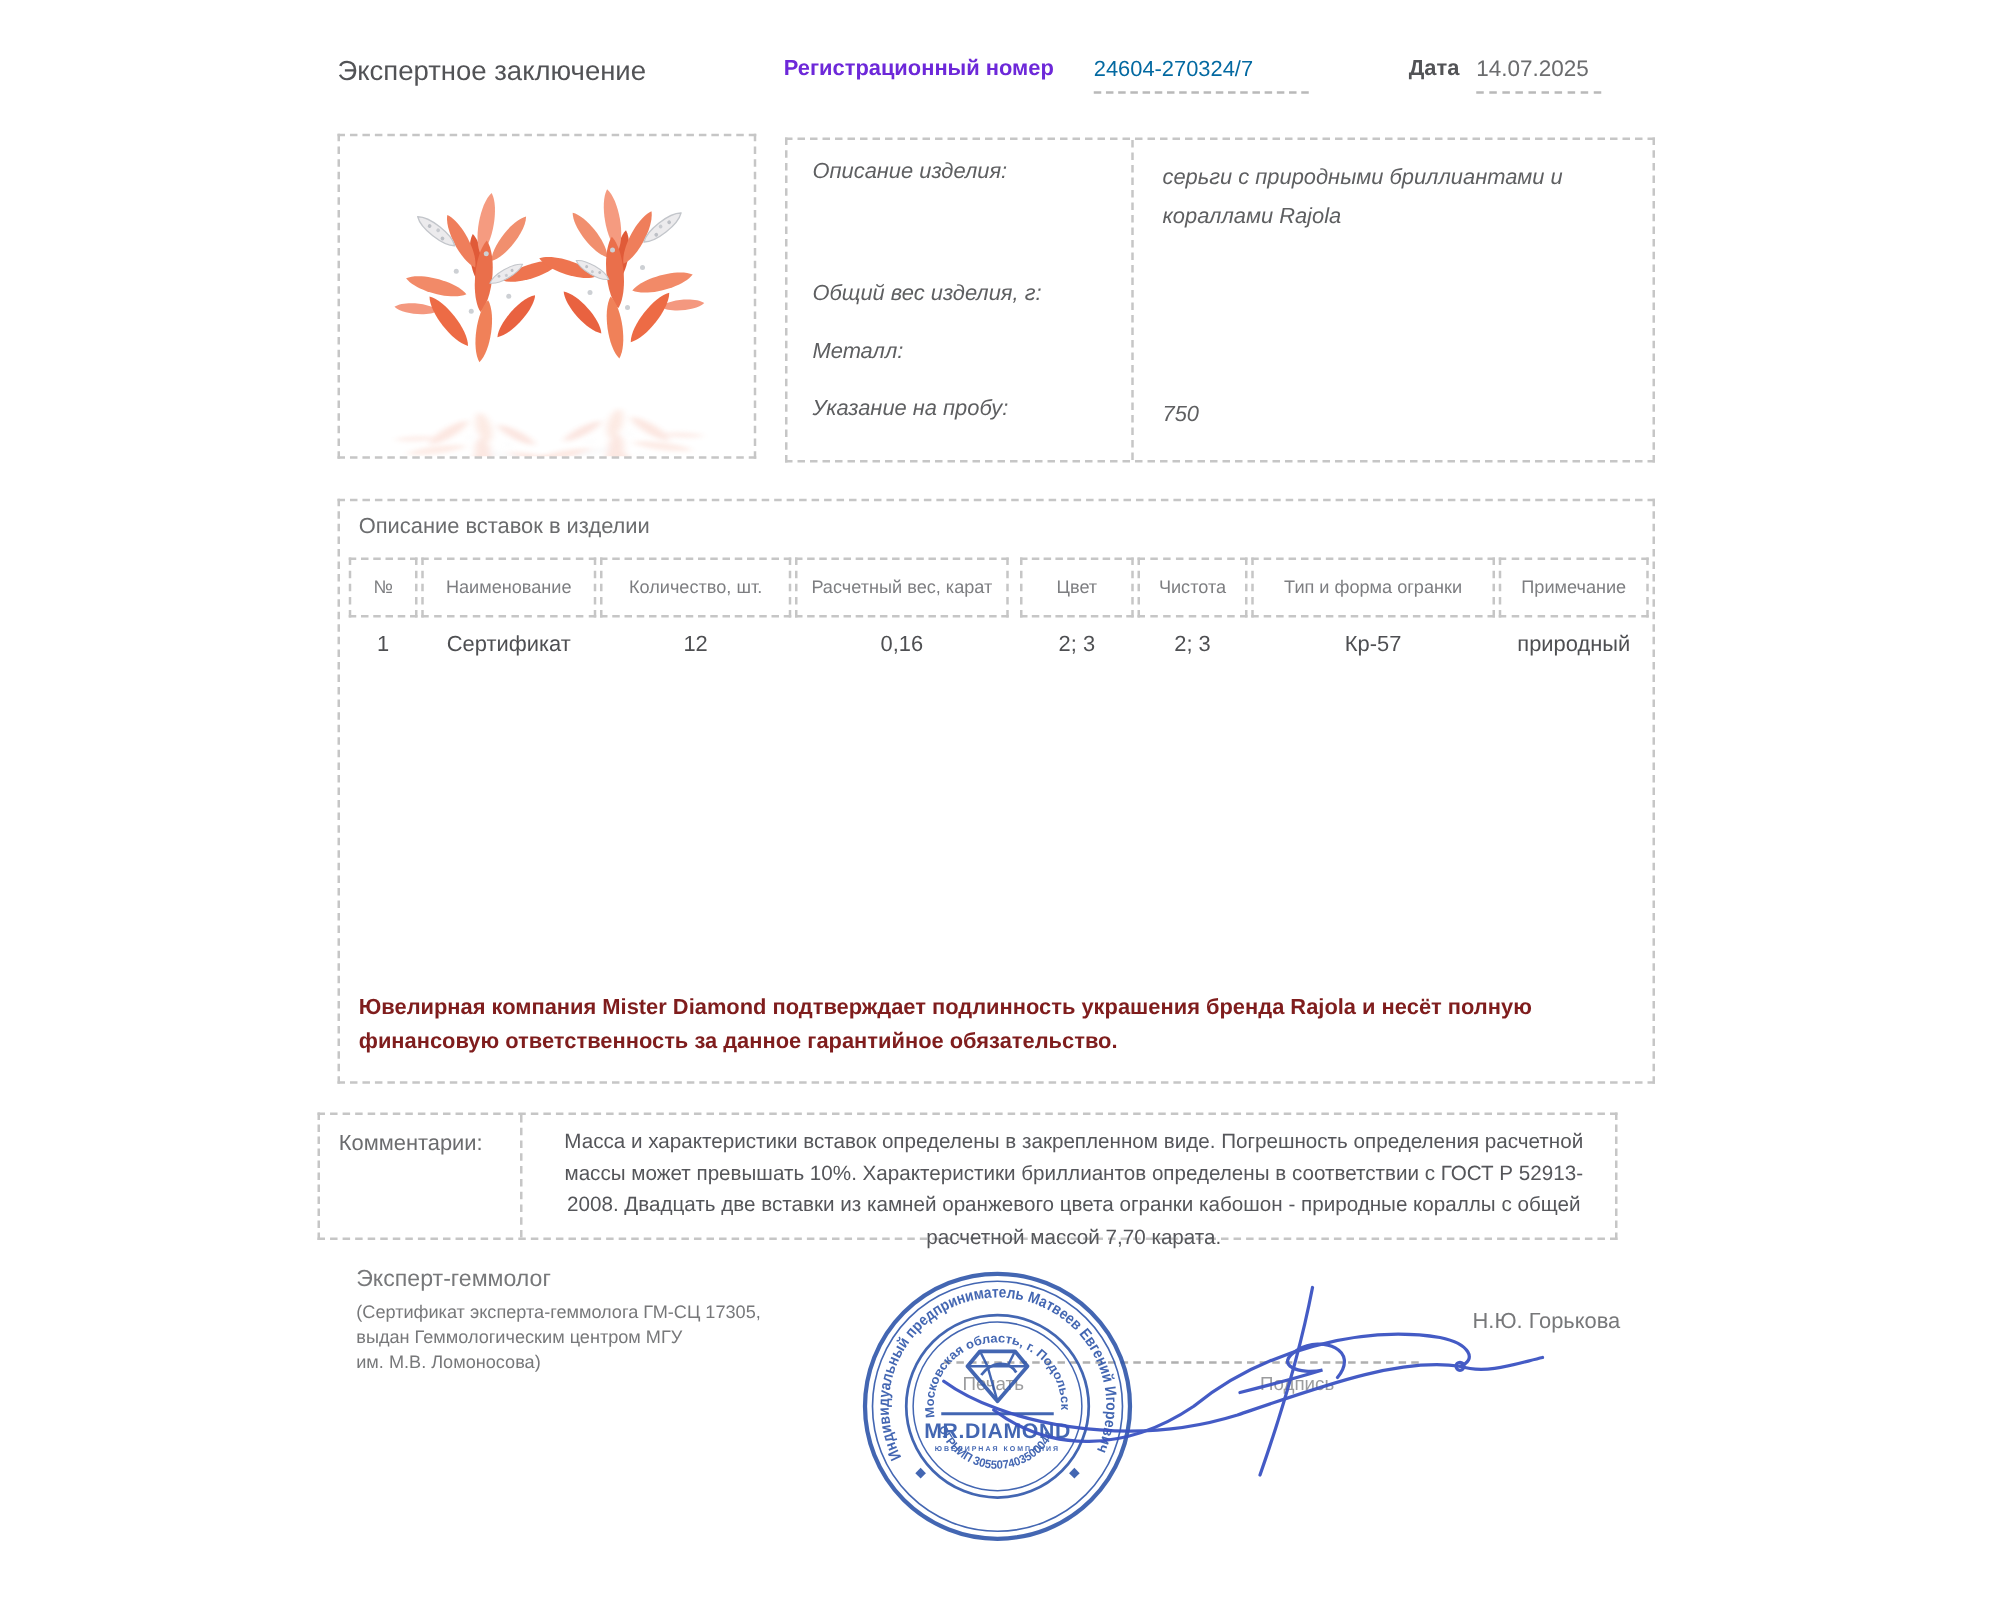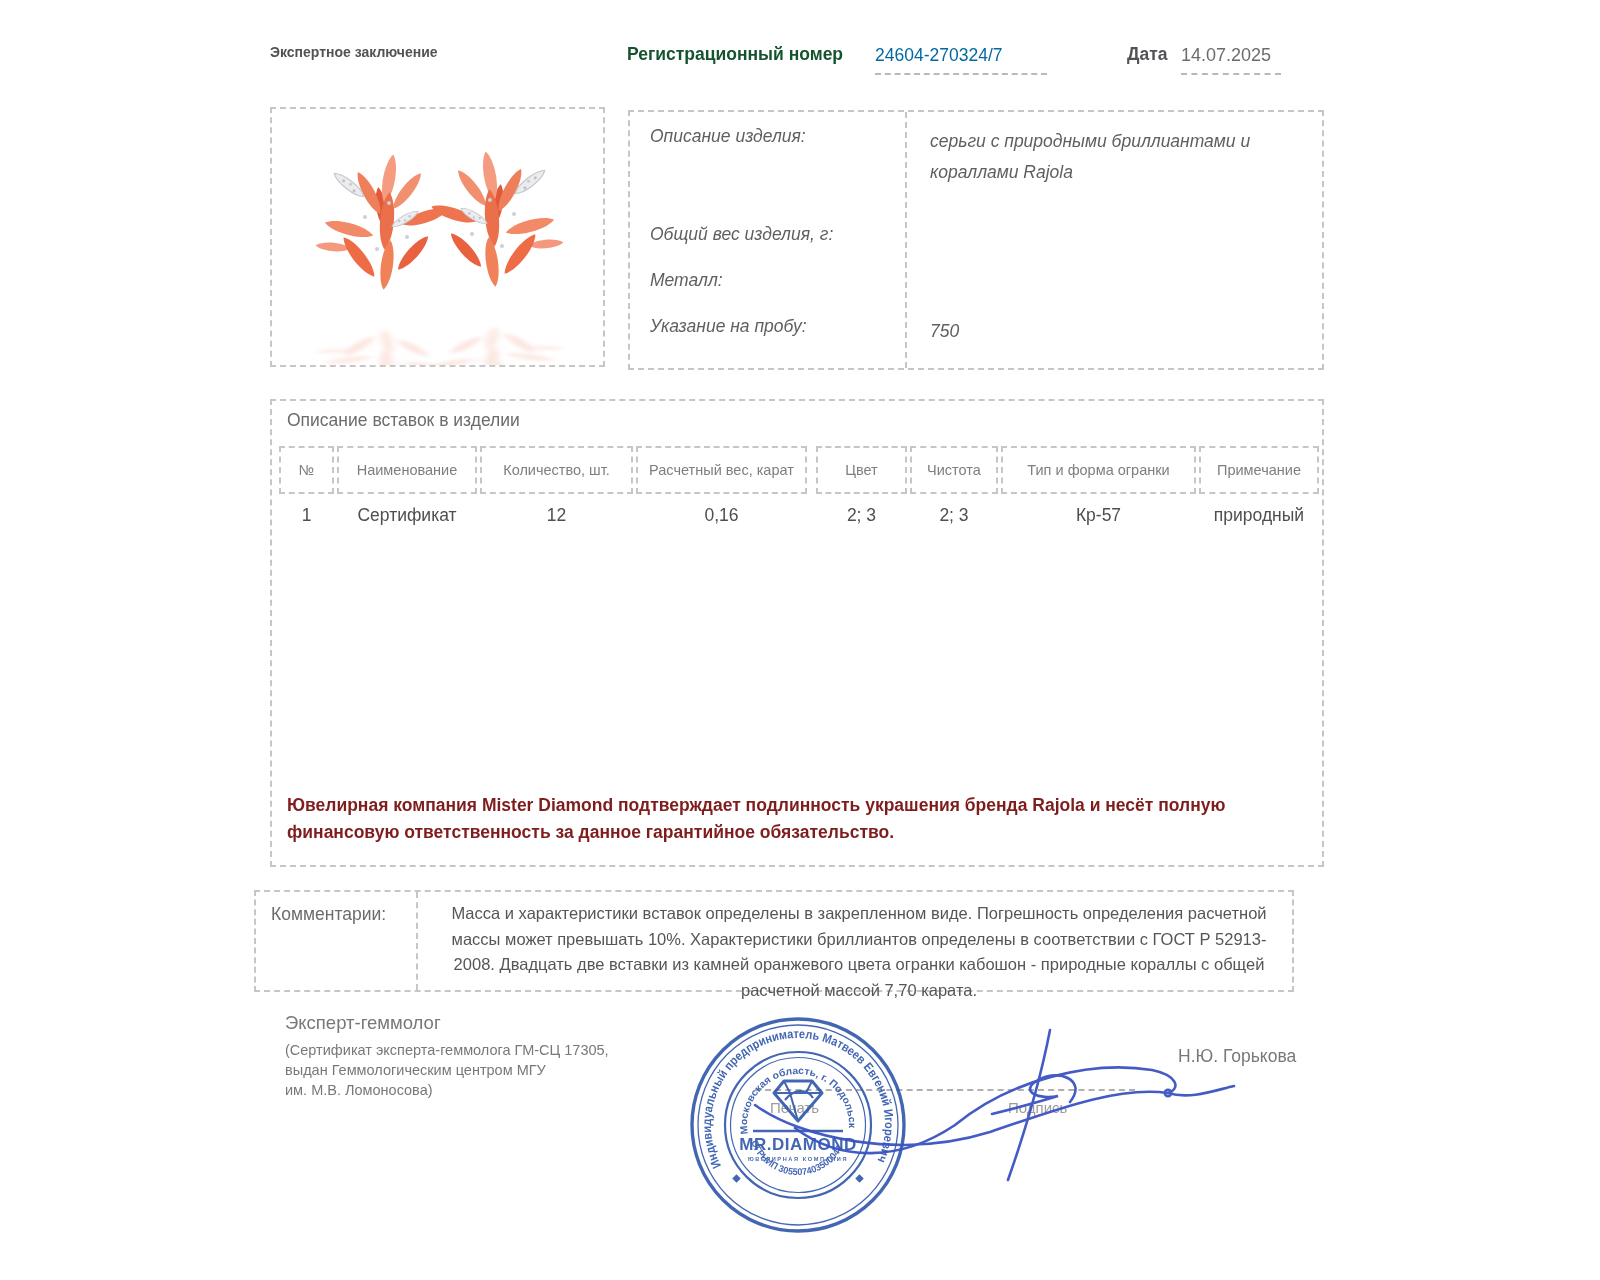--- a/index.html
+++ b/index.html
@@ -1,21 +1,21 @@
 <!DOCTYPE html>
 <html><head>
 <meta charset="utf-8">
 <style>
   html,body{margin:0;padding:0;background:#ffffff;}
   .page{position:relative;width:1600px;height:1280px;background:#fff;
         font-family:"Liberation Sans",sans-serif;color:#58595b;overflow:hidden;}
   .abs{position:absolute;}
   
-  .hdr-title{left:270px;top:44px;font-size:14px;font-weight:bold;color:#525356;}
-  .hdr-reg-label{left:627px;top:44px;font-size:17.5px;font-weight:bold;color:#14532d;}
+  .hdr-title{left:270px;top:44px;font-size:22px;font-weight:normal;color:#525356;}
+  .hdr-reg-label{left:627px;top:44px;font-size:17.5px;font-weight:bold;color:#6d28d9;}
   .hdr-reg-value{left:875px;top:45px;width:172px;font-size:17.5px;color:#0369a1;
                  border-bottom:2px dashed #b9b9b9;padding-bottom:7px;}
   .hdr-date-label{left:1127px;top:44px;font-size:17.5px;font-weight:bold;color:#525356;}
   .hdr-date-value{left:1181px;top:45px;width:100px;font-size:18px;color:#6b6c6e;
                   border-bottom:2px dashed #b9b9b9;padding-bottom:7px;}
   
   .dashed-box{border:2px dashed #c6c6c6;box-sizing:border-box;}
   .photo-box{left:270px;top:107px;width:335px;height:260px;}
   .desc-box{left:628px;top:110px;width:696px;height:260px;font-style:italic;}
   .desc-divider{left:905px;top:112px;height:256px;border-left:2px dashed #c6c6c6;}

